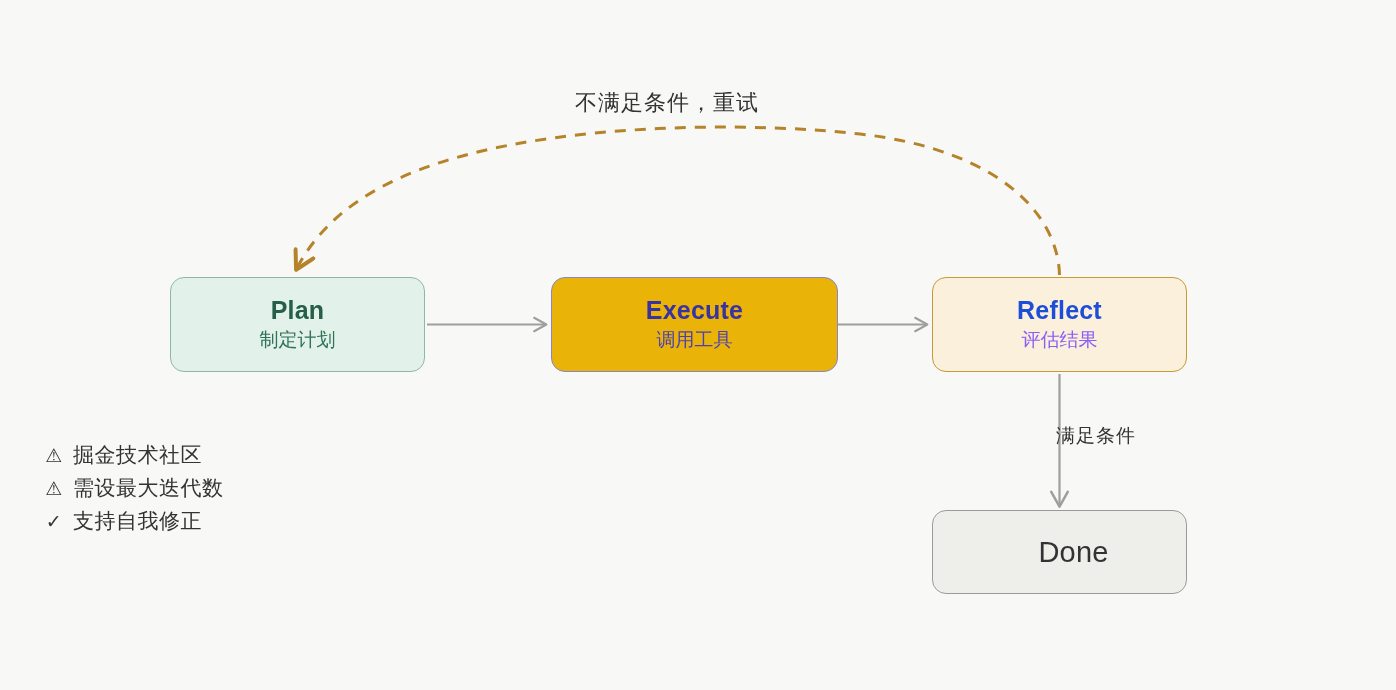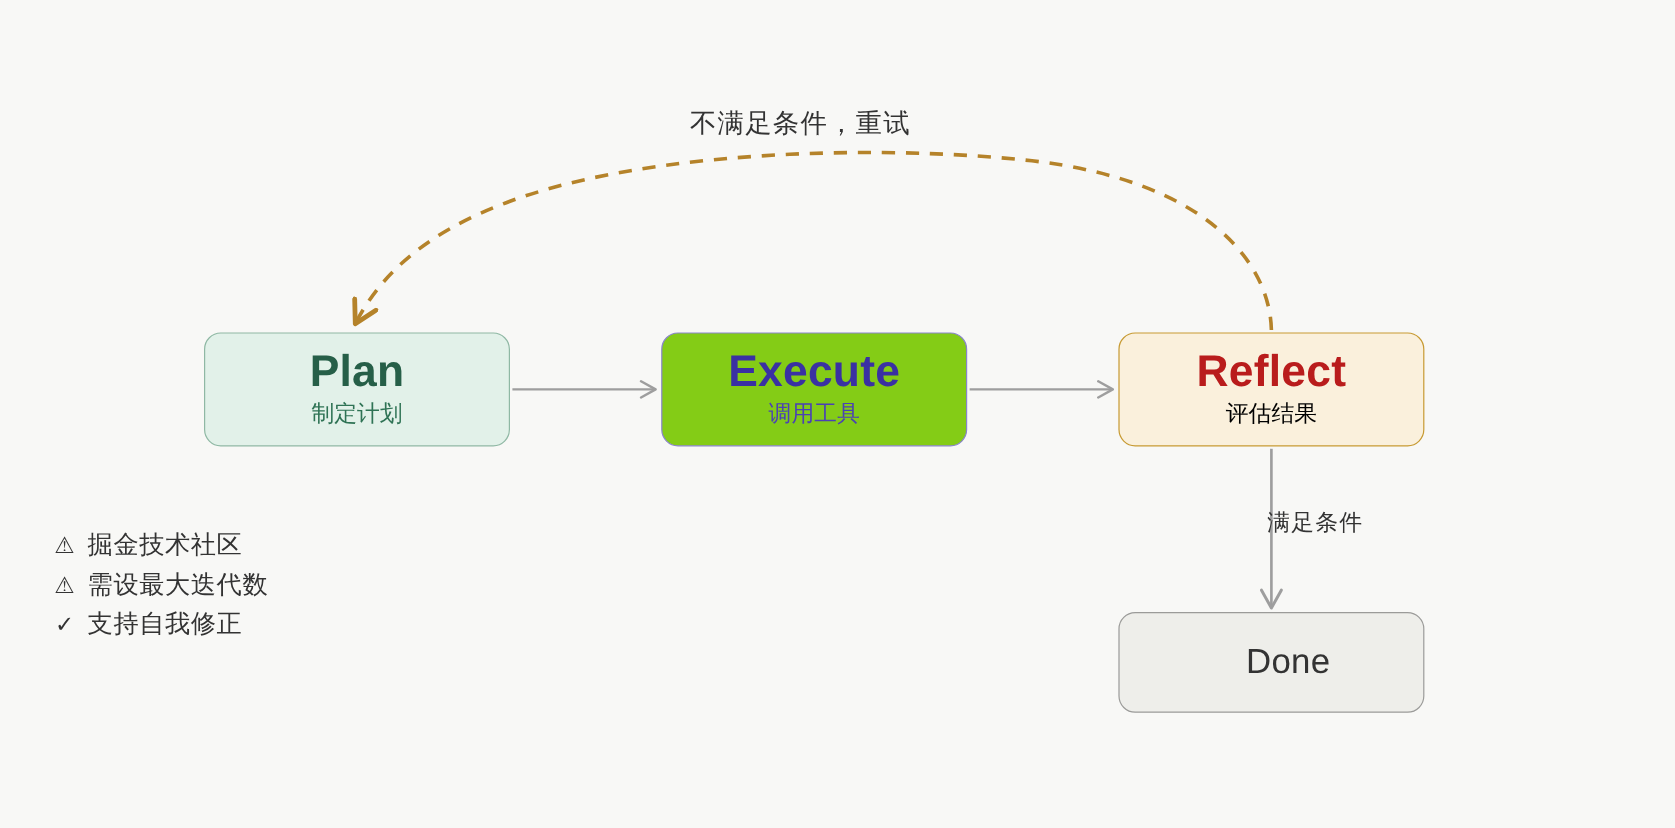--- a/index.html
+++ b/index.html
@@ -38,21 +38,21 @@
     border-radius: 14px;
     border-width: 1.4px;
     border-style: solid;
     display: flex;
     flex-direction: column;
     align-items: center;
     justify-content: center;
     text-align: center;
   }
   .node .title-en {
-    font-size: 37px;
+    font-size: 25px;
     font-weight: 700;
     line-height: 1.05;
     letter-spacing: 0.2px;
   }
   .node .subtitle-cn {
     font-size: 19px;
     font-weight: 400;
     line-height: 1.2;
     margin-top: 5px;
   }
@@ -63,34 +63,34 @@
 
   #node-plan {
     left: 170px; top: 277px; width: 255px; height: 95px;
     background: #e2f1e9;
     border-color: #8fb8a4;
   }
   #node-plan .title-en { color: #265f48; }
   #node-plan .subtitle-cn { color: #2f7355; }
 
   #node-execute {
-    left: 551px; top: 277px; width: 255px; height: 95px;
-    background: #84cc16;
+    left: 551px; top: 277px; width: 287px; height: 95px;
+    background: #eab308;
     border-color: #8985c9;
   }
   #node-execute .title-en { color: #3a31a3; }
   #node-execute .subtitle-cn { color: #4b41b5; }
 
   #node-reflect {
     left: 932px; top: 277px; width: 255px; height: 95px;
     background: #faf0dc;
     border-color: #c79a32;
   }
-  #node-reflect .title-en { color: #b91c1c; }
-  #node-reflect .subtitle-cn { color: #000000; }
+  #node-reflect .title-en { color: #1d4ed8; }
+  #node-reflect .subtitle-cn { color: #8b5cf6; }
 
   #node-done {
     left: 932px; top: 510px; width: 255px; height: 84px;
     background: #eeeeea;
     border-color: #9b9b99;
   }
   #node-done .title-en { color: #333333; font-weight: 400; margin-left: 28px; }
 
   
   .edge-label {

